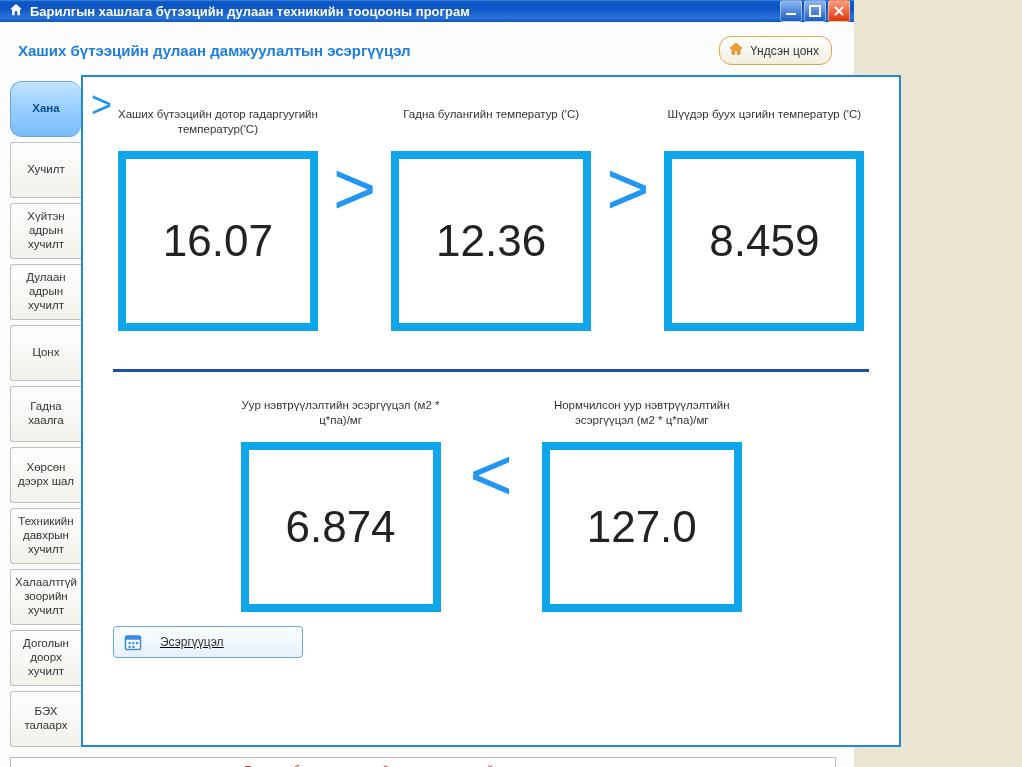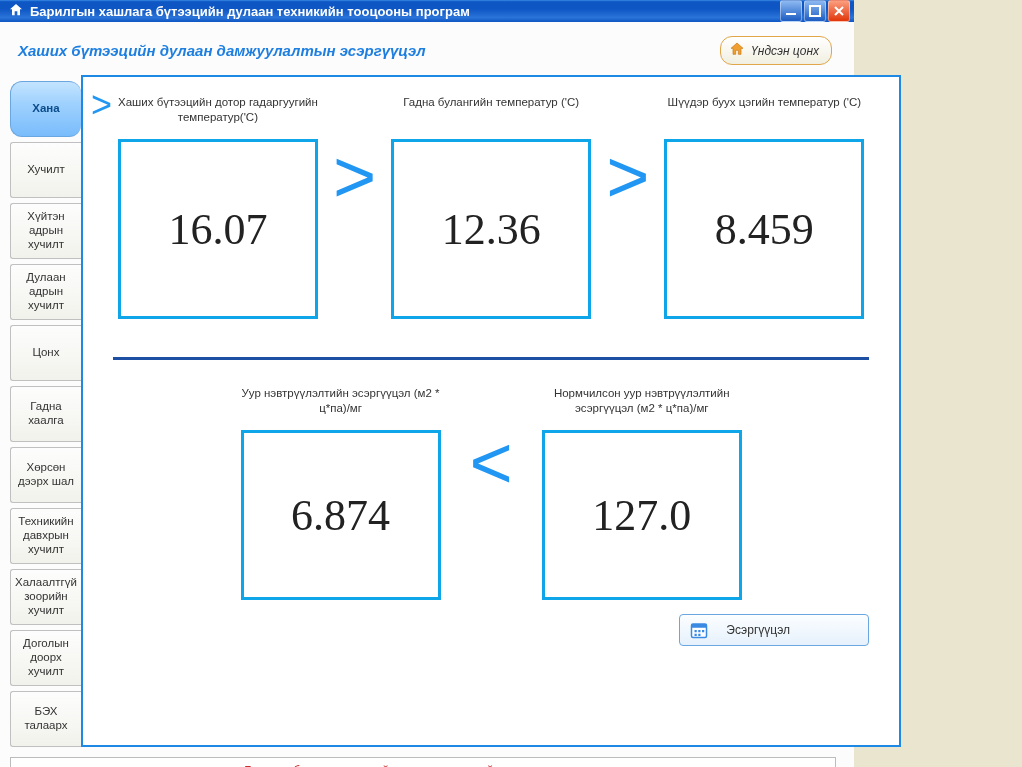--- a/index.html
+++ b/index.html
@@ -56,21 +56,20 @@
     position:relative;
     padding:10px 18px 8px 10px;
     display:flex;
     flex-direction:column;
   }
   .header-row {
     display:flex;
     align-items:center;
     justify-content:space-between;
     padding: 4px 4px 10px 8px;
-    font-style: italic;
   }
   .page-title {
     color:#1e7fe0;
     font-size:15px;
     font-weight:bold;
   }
   .home-btn {
     background:linear-gradient(to bottom,#ffffff,#f1efe1);
     border:1px solid #e0a64a;
     border-radius:12px;
@@ -139,21 +138,21 @@
     font-size:36px;
     font-weight:300;
     line-height:1;
   }
 
   .row-top {
     display:flex;
     align-items:flex-end;
     justify-content:center;
     gap:10px;
-    margin-top:0;
+    margin-top:12px;
   }
   .block {
     display:flex;
     flex-direction:column;
     align-items:center;
     width:210px;
   }
   .block-label {
     font-size:11.5px;
     color:#333;
@@ -161,26 +160,26 @@
     height:38px;
     display:flex;
     align-items:flex-start;
     justify-content:center;
     line-height:1.3;
     margin-bottom:6px;
   }
   .value-box {
     width:200px;
     height:180px;
-    border:3px solid #0ea5e9;
+    border:8px solid #0ea5e9;
     display:flex;
     align-items:center;
     justify-content:center;
     font-size:44px;
-    font-family:Liberation Serif, serif;
+    font-family:Liberation Sans, sans-serif;
     font-weight:300;
     color:#222;
   }
   .comparator {
     color:#2196f3;
     font-size:74px;
     font-weight:300;
     line-height:1;
     padding-bottom:60px;
     align-self:center;
@@ -196,21 +195,21 @@
     display:flex;
     align-items:flex-end;
     justify-content:center;
     gap:24px;
   }
   .row-bottom .value-box { height:170px; }
 
   .action-area {
     margin-top:14px;
     display:flex;
-    justify-content:flex-end;
+    text-decoration:underline;
   }
   .action-btn {
     width:190px;
     height:32px;
     border:1px solid #6aa6e0;
     border-radius:4px;
     background:linear-gradient(to bottom,#fcfeff,#e6f1fc);
     display:flex;
     align-items:center;
     gap:18px;

